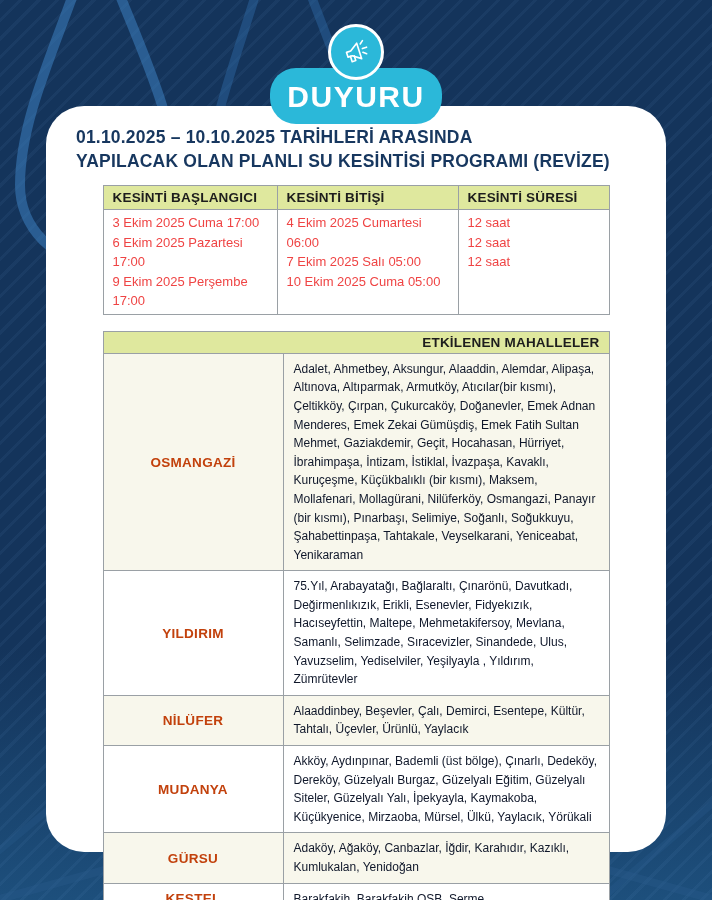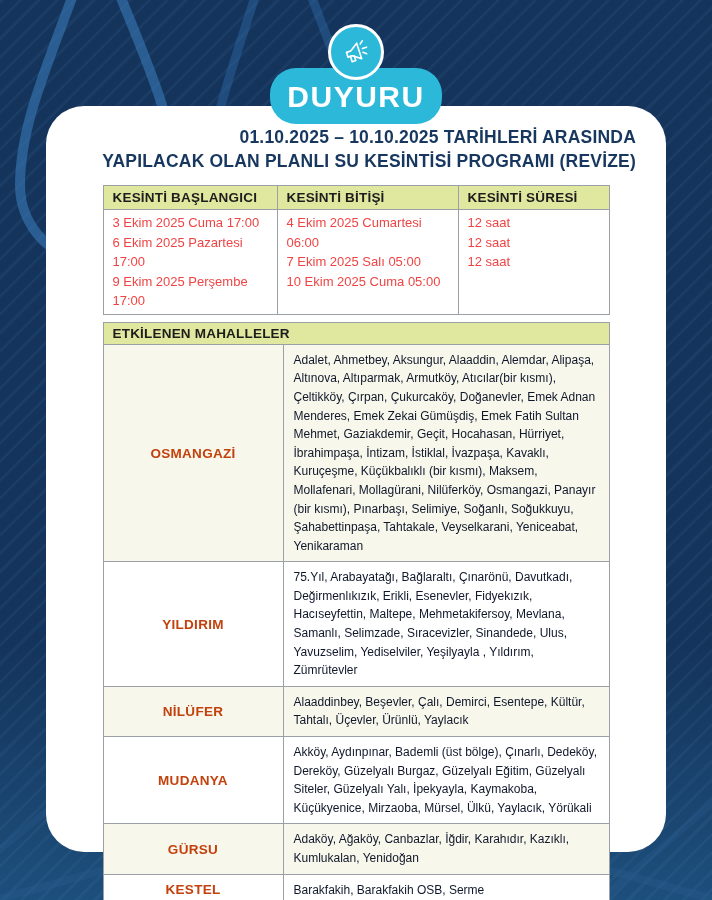--- a/index.html
+++ b/index.html
@@ -26,32 +26,32 @@
     position:relative;margin:-12px auto 0;width:172px;height:56px;border-radius:26px;
     background:#2bb8d9;color:#ffffff;font-weight:bold;font-size:30px;letter-spacing:1.5px;
     line-height:58px;text-align:center;z-index:5;
   }
   
   .card{
     position:absolute;left:46px;top:106px;width:620px;height:746px;
     background:#ffffff;border-radius:38px;z-index:4;
   }
   .title{
-    margin:20px 30px 0;text-align:right;
+    margin:20px 30px 0;text-align:left;
     color:#17375f;font-weight:bold;font-size:17.5px;line-height:1.35;letter-spacing:0.2px;
   }
   
-  table{border-collapse:collapse;width:506px;margin:12px auto 8px;table-layout:fixed;}
+  table{border-collapse:collapse;width:506px;margin:12px auto 17px;table-layout:fixed;}
   .affected-table{margin-top:-1px;}
   th,td{border:1px solid #9aa0a5;}
   th{
     background:#dfe89e;color:#1d1d1d;font-size:13.5px;font-weight:bold;
     text-align:left;padding:4px 9px;letter-spacing:0.2px;
   }
-  th.band{text-align:left;padding:3px 9px;}
+  th.band{text-align:right;padding:3px 9px;}
   td{vertical-align:top;background:#ffffff;}
   .sched td{padding:3px 9px;font-size:13px;color:#ef4444;}
   .sched td div{line-height:1.5;}
   td.district{
     width:180px;text-align:center;vertical-align:middle;
     font-weight:bold;font-size:13.5px;color:#c2410c;letter-spacing:0.3px;
   }
   td.hoods{padding:6px 10px;font-size:12px;line-height:1.55;color:#0f172a;}
   tr.alt td{background:#f8f7ec;}
 </style>

